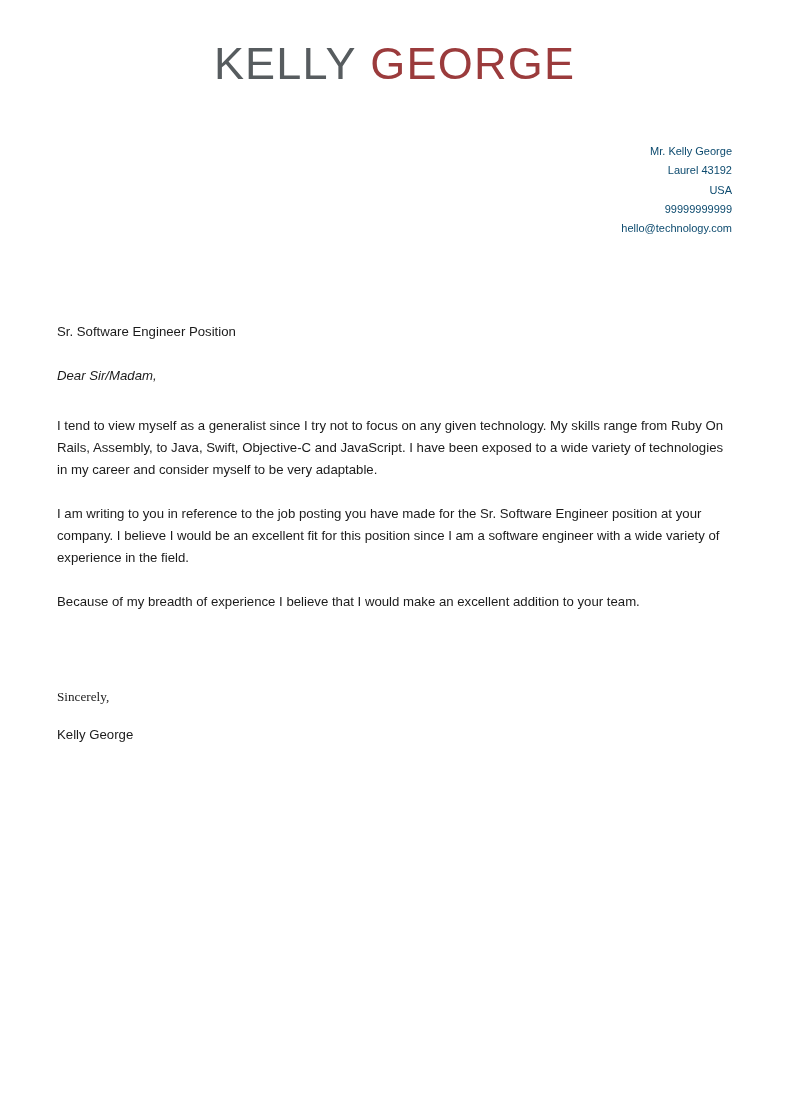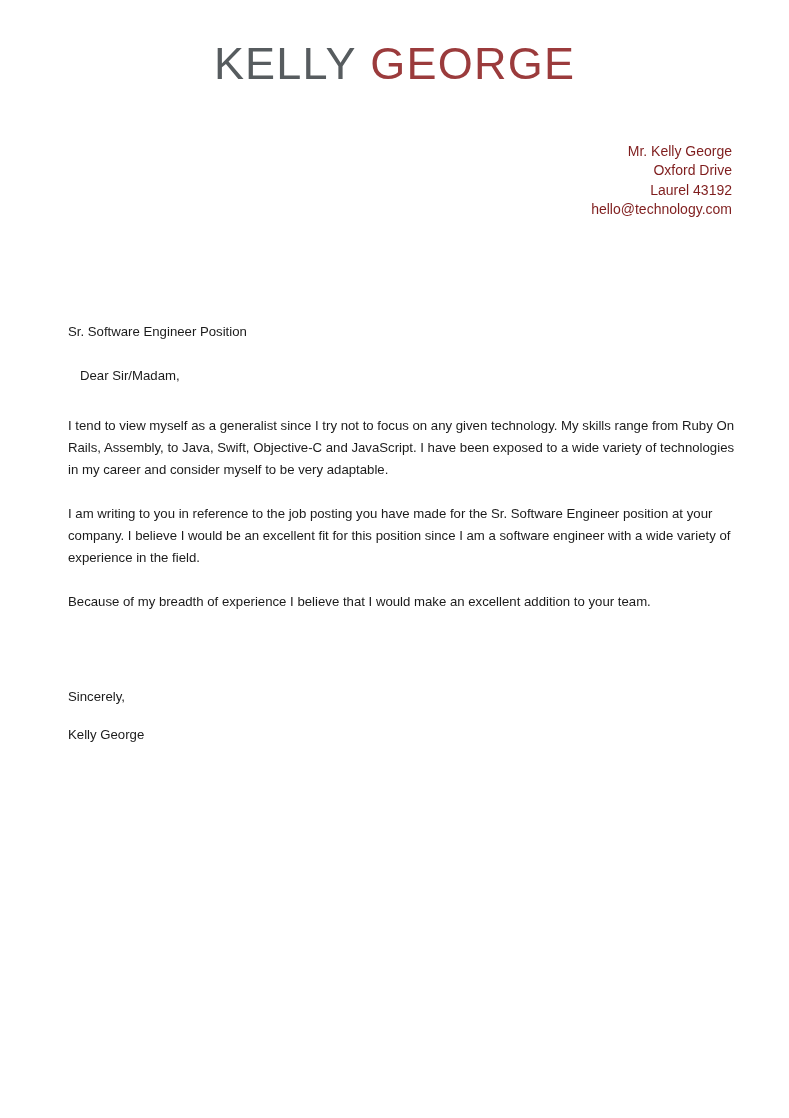--- a/index.html
+++ b/index.html
@@ -44,72 +44,75 @@
     color: #9b3b3c;
   }
 
   
   .contact {
     position: absolute;
     top: 142px;
     left: 57px;
     width: 675px;
     text-align: right;
-    font-size: 14px;
+    font-size: 11px;
     line-height: 19.3px;
-    color: #7f1d1d;
+    color: #0c4a6e;
   }
   .contact .line {
     display: block;
     white-space: nowrap;
   }
 
   
   .letter {
     position: absolute;
     top: 321px;
-    left: 68px;
+    left: 57px;
     width: 676px;
     font-size: 13.2px;
     line-height: 22px;
     color: #1b1b1b;
     text-align: left;
   }
   .subject {
     margin: 0 0 22px 0;
   }
   .salutation {
-    margin: 0 0 28px 12px;
+    margin: 0 0 28px 0;
+    font-style: italic;
   }
   .para {
     margin: 0 0 22px 0;
   }
   .para.last-para {
     margin-bottom: 17px;
   }
   .closing {
     margin: 73px 0 0 0;
+    font-family: Liberation Serif, serif;
   }
   .signature {
     margin: 16px 0 0 0;
   }
 </style>
 </head>
 <body>
 
 <div class="page">
 
   <div class="letterhead">
     <div class="name"><span class="first">KELLY&nbsp;</span><span class="last">GEORGE</span></div>
   </div>
 
   <div class="contact">
     <span class="line">Mr. Kelly George</span>
-    <span class="line">Oxford Drive</span>
     <span class="line">Laurel 43192</span>
+    <span class="line">USA</span>
+    <span class="line">99999999999</span>
     <span class="line">hello@technology.com</span>
   </div>
 
   <div class="letter">
     <p class="subject">Sr. Software Engineer Position</p>
     <p class="salutation">Dear Sir/Madam,</p>
     <p class="para">I tend to view myself as a generalist since I try not to focus on any given technology. My skills range from Ruby On Rails, Assembly, to Java, Swift, Objective-C and JavaScript. I have been exposed to a wide variety of technologies in my career and consider myself to be very adaptable.</p>
     <p class="para">I am writing to you in reference to the job posting you have made for the Sr. Software Engineer position at your company. I believe I would be an excellent fit for this position since I am a software engineer with a wide variety of experience in the field.</p>
     <p class="para last-para">Because of my breadth of experience I believe that I would make an excellent addition to your team.</p>
     <p class="closing">Sincerely,</p>

